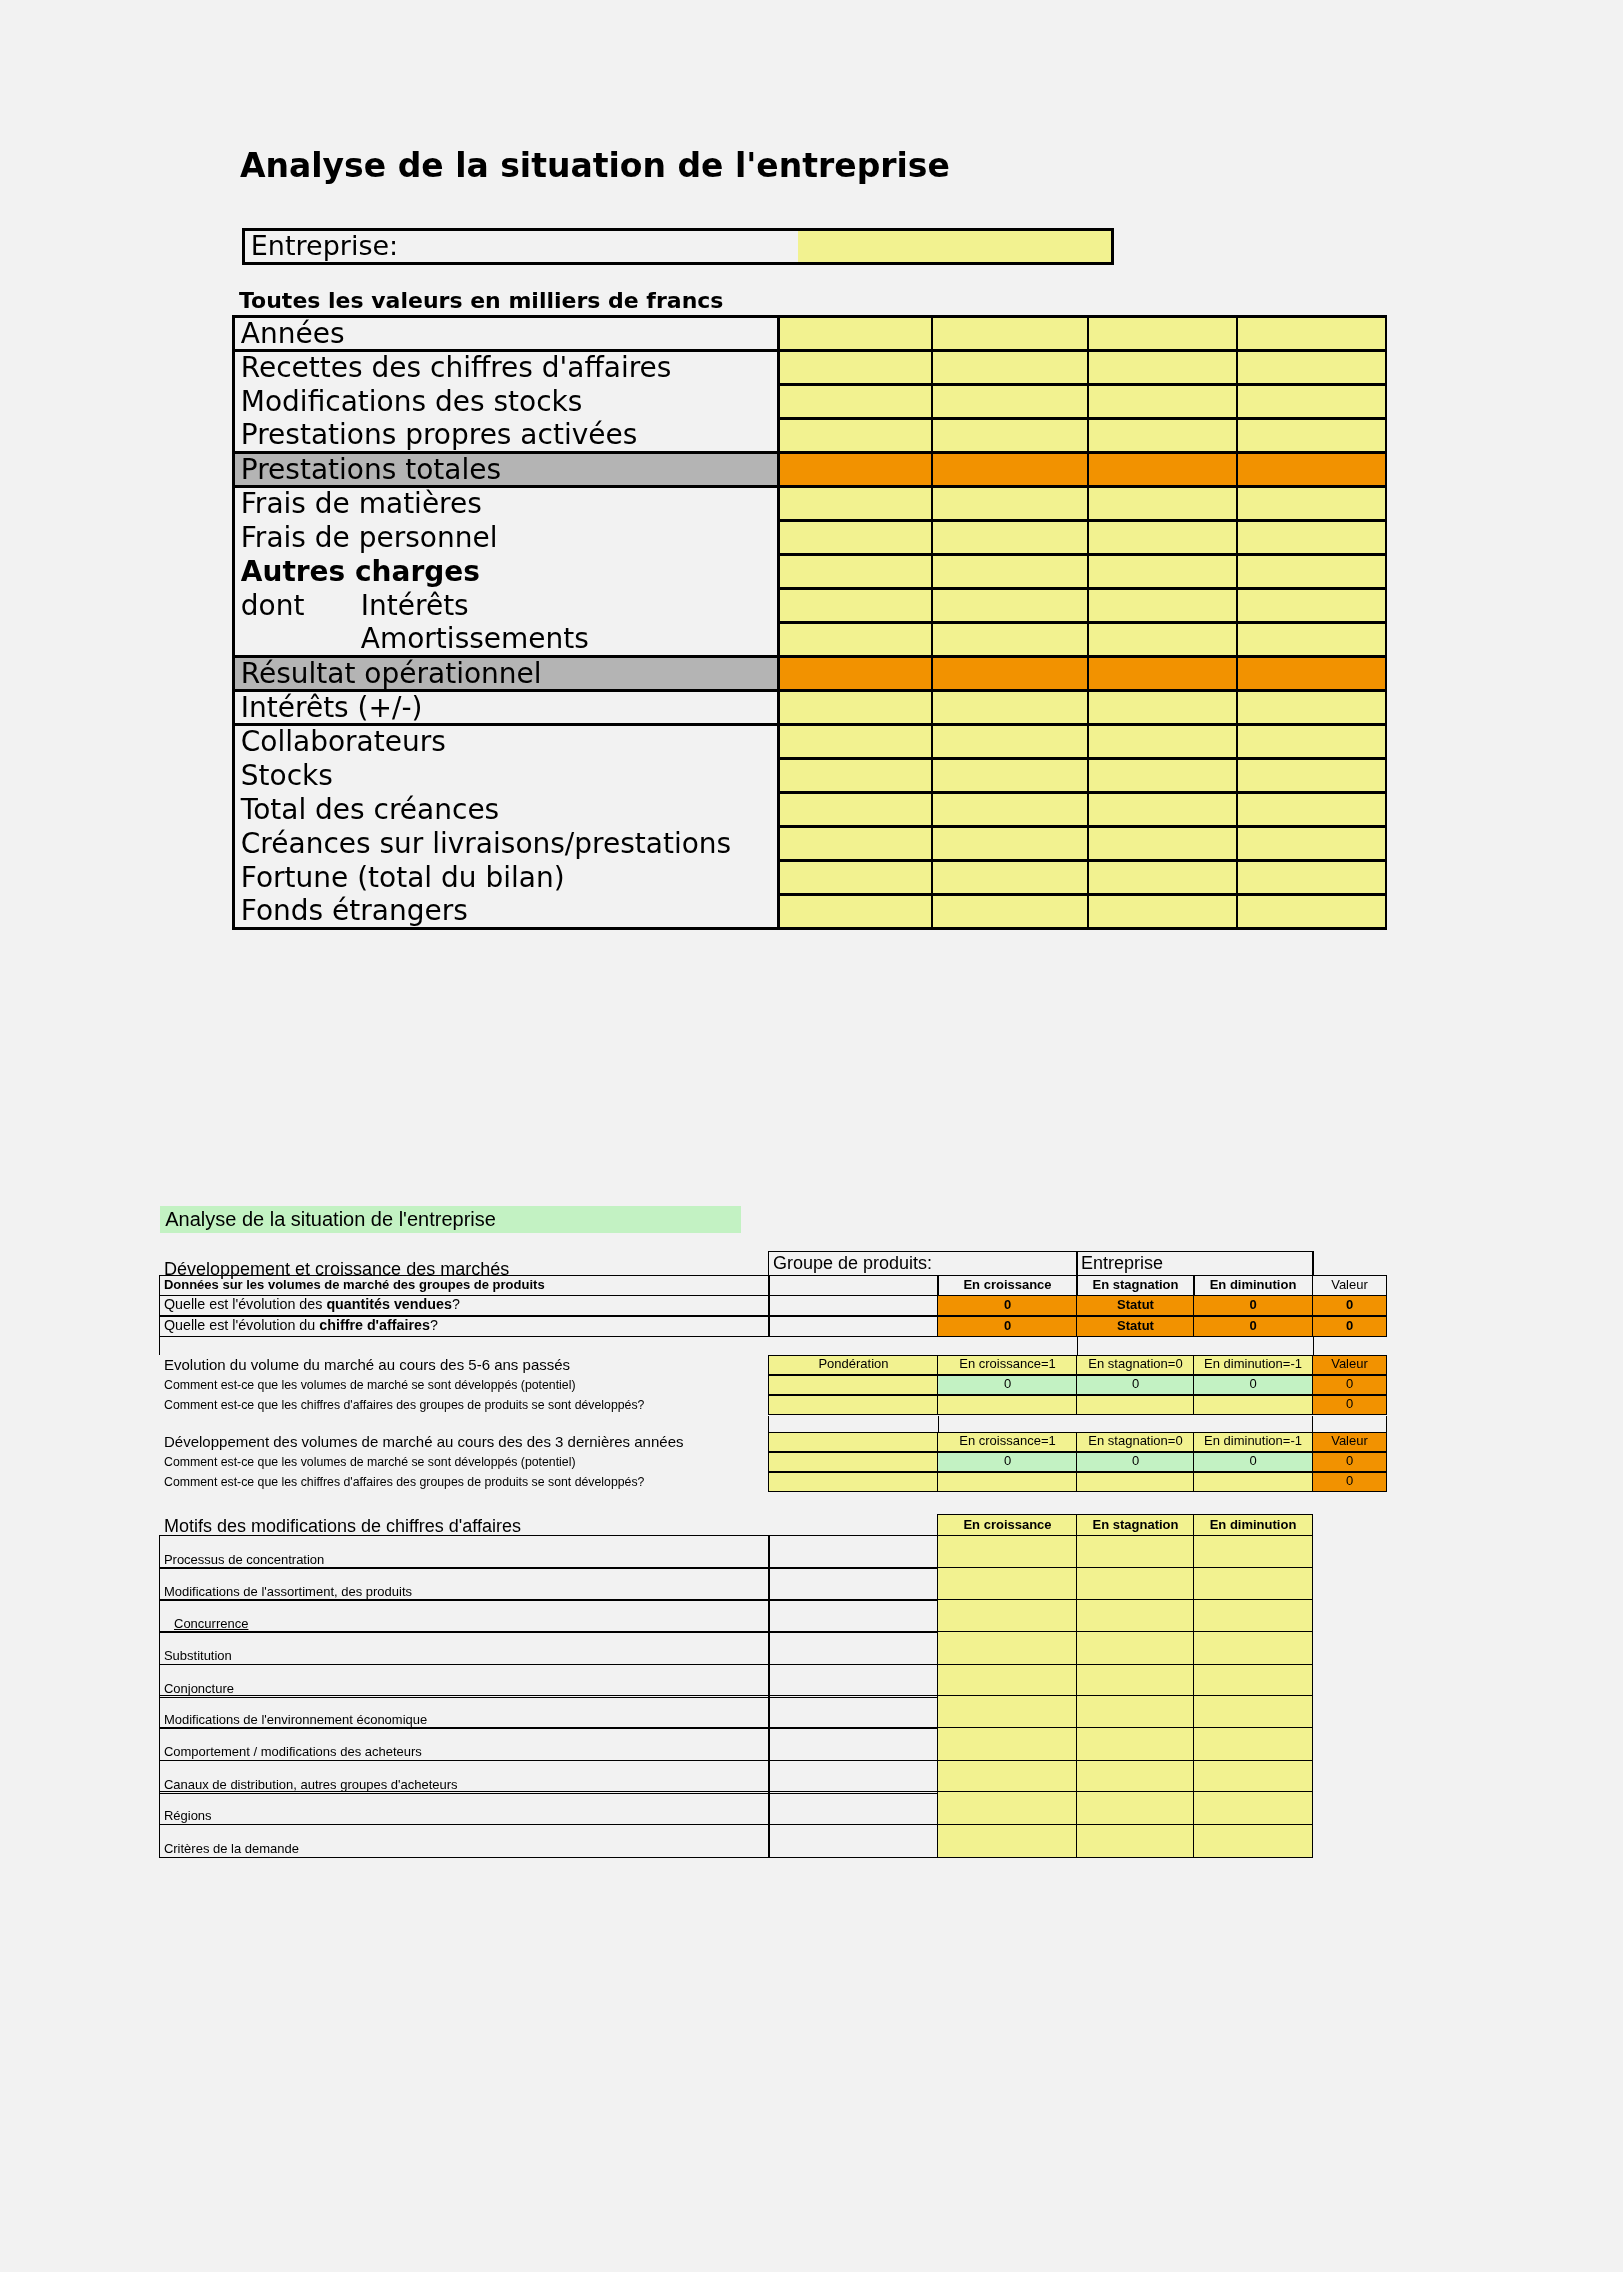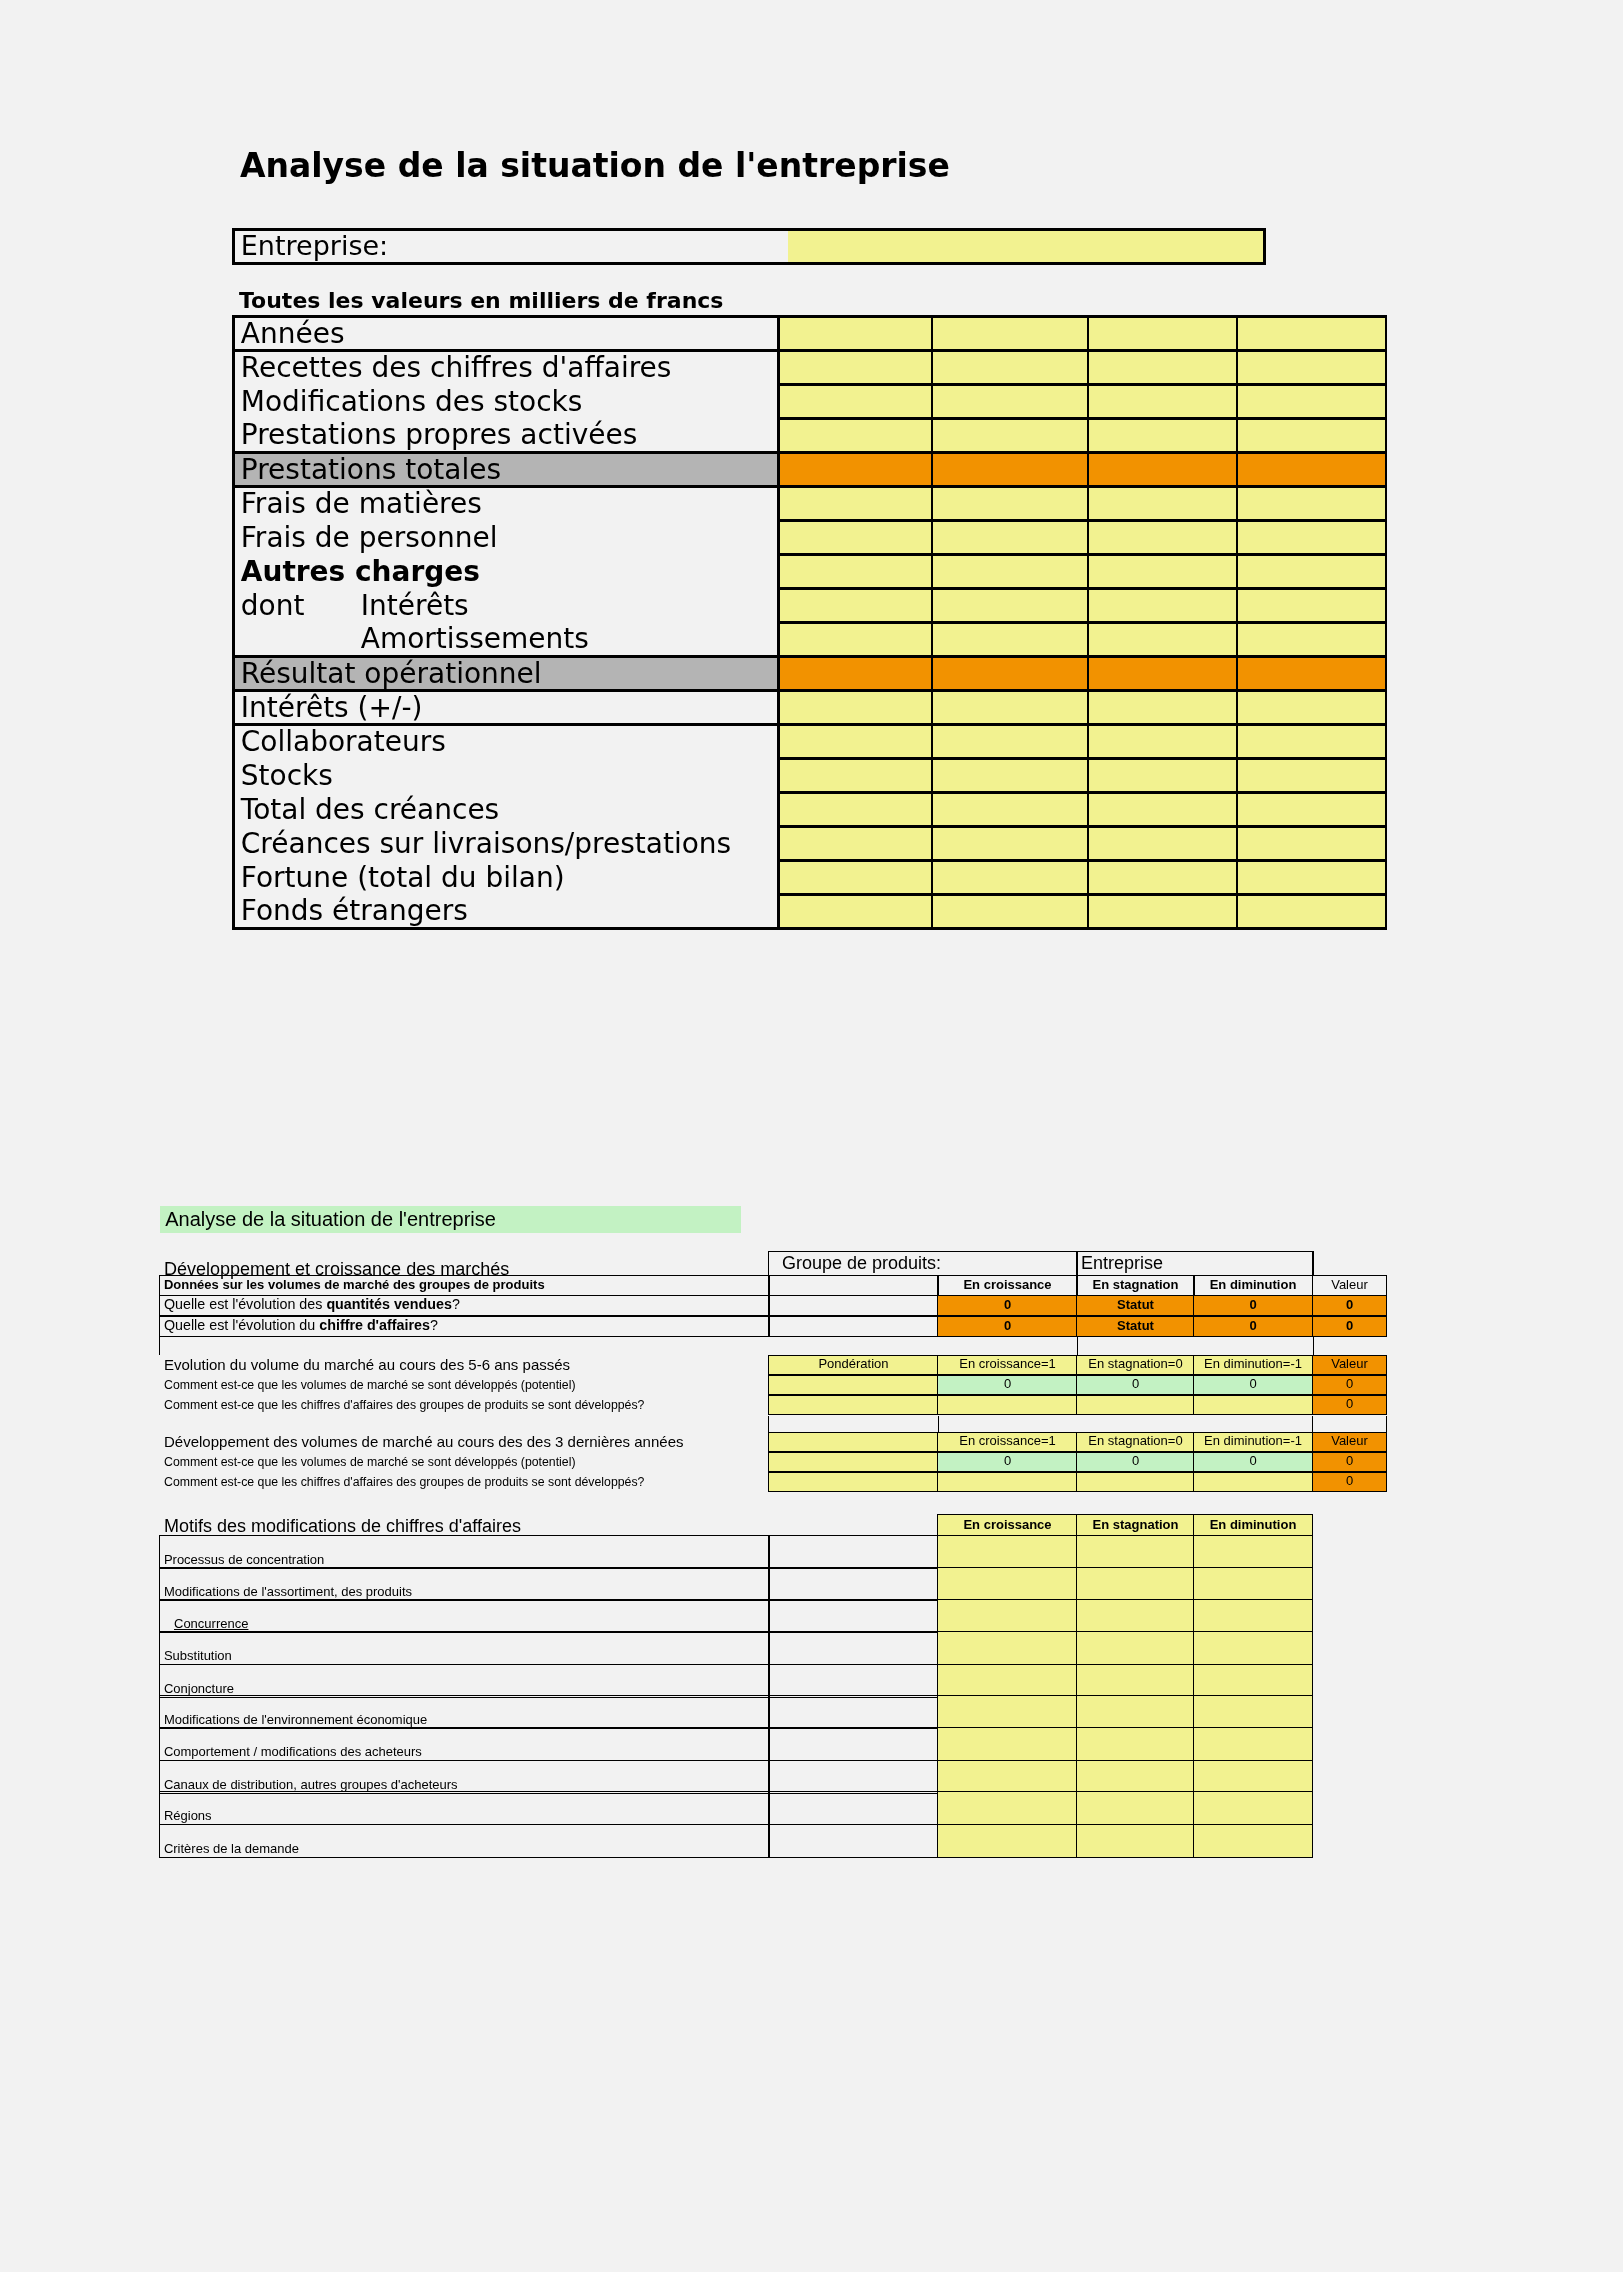--- a/index.html
+++ b/index.html
@@ -14,21 +14,21 @@
     .dv { font-family: "DejaVu Sans", sans-serif; }
     .ls { font-family: "Liberation Sans", sans-serif; }
 
     
     #page-title {
       left: 240px; top: 146px;
       font-size: 33px; font-weight: bold;
       white-space: nowrap;
     }
     #company-box {
-      left: 232px; top: 228px; width: 1034px; height: 37px;
+      left: 242px; top: 228px; width: 872px; height: 37px;
       border: 3.2px solid #000;
       display: flex;
       gap: 12px;
     }
     #company-box .lbl {
       width: 541px; height: 100%;
       font-size: 27px; line-height: 30px; padding-left: 5.8px;
       box-sizing: border-box; white-space: nowrap;
     }
     #company-box .val {
@@ -225,21 +225,21 @@
         <td class="c" style="width: 156px;"></td>
         <td class="c" style="width: 149px;"></td>
         <td class="c" style="width: 149px;"></td>
       </tr>
     </tbody>
 </table>
 
 <div id="section-banner" class="abs ls">Analyse de la situation de l'entreprise</div>
 <div id="market-area">
     <div class="cell s28" style="left: 164px; top: 1260px; width: 604px; height: 19.5px; line-height: 19.5px; overflow: visible;">Développement et croissance des marchés</div>
-    <div class="cell b s28" style="left: 768px; top: 1251px; width: 310px; height: 25px; line-height: 23.4px; padding-left: 13px;">Groupe de produits:</div>
+    <div class="cell b s28" style="left: 768px; top: 1251px; width: 310px; height: 25px; line-height: 23.4px; padding-left: 4px;">Groupe de produits:</div>
     <div class="cell b s28" style="left: 1076px; top: 1251px; width: 238px; height: 25px; line-height: 23.4px; padding-left: 3.9px;">Entreprise</div>
     <div class="cell " style="left: 1312px; top: 1251px; width: 75px; height: 25px; line-height: 21.4px; border-left: 1.9px solid rgb(0, 0, 0);"></div>
     <div class="cell b s20 bold" style="left: 159px; top: 1275px; width: 611px; height: 21px; line-height: 17px; padding-left: 3.9px;">Données sur les volumes de marché des groupes de produits</div>
     <div class="cell b" style="left: 768px; top: 1275px; width: 171px; height: 21px; line-height: 17px;"></div>
     <div class="cell b ctr s20 bold" style="left: 937px; top: 1275px; width: 141px; height: 21px; line-height: 17px;">En croissance</div>
     <div class="cell b ctr s20 bold" style="left: 1076px; top: 1275px; width: 119px; height: 21px; line-height: 17px;">En stagnation</div>
     <div class="cell b ctr s20 bold" style="left: 1193px; top: 1275px; width: 120px; height: 21px; line-height: 17px;">En diminution</div>
     <div class="cell b ctr s20" style="left: 1312px; top: 1275px; width: 75px; height: 21px; line-height: 17px;">Valeur</div>
     <div class="cell b s22" style="left: 159px; top: 1295px; width: 611px; height: 21.4px; line-height: 17.5px; padding-left: 3.9px;"><span>Quelle est l'évolution des </span><b>quantités vendues</b><span>?</span></div>
     <div class="cell b" style="left: 768px; top: 1295px; width: 171px; height: 21.4px; line-height: 17.5px;"></div>

